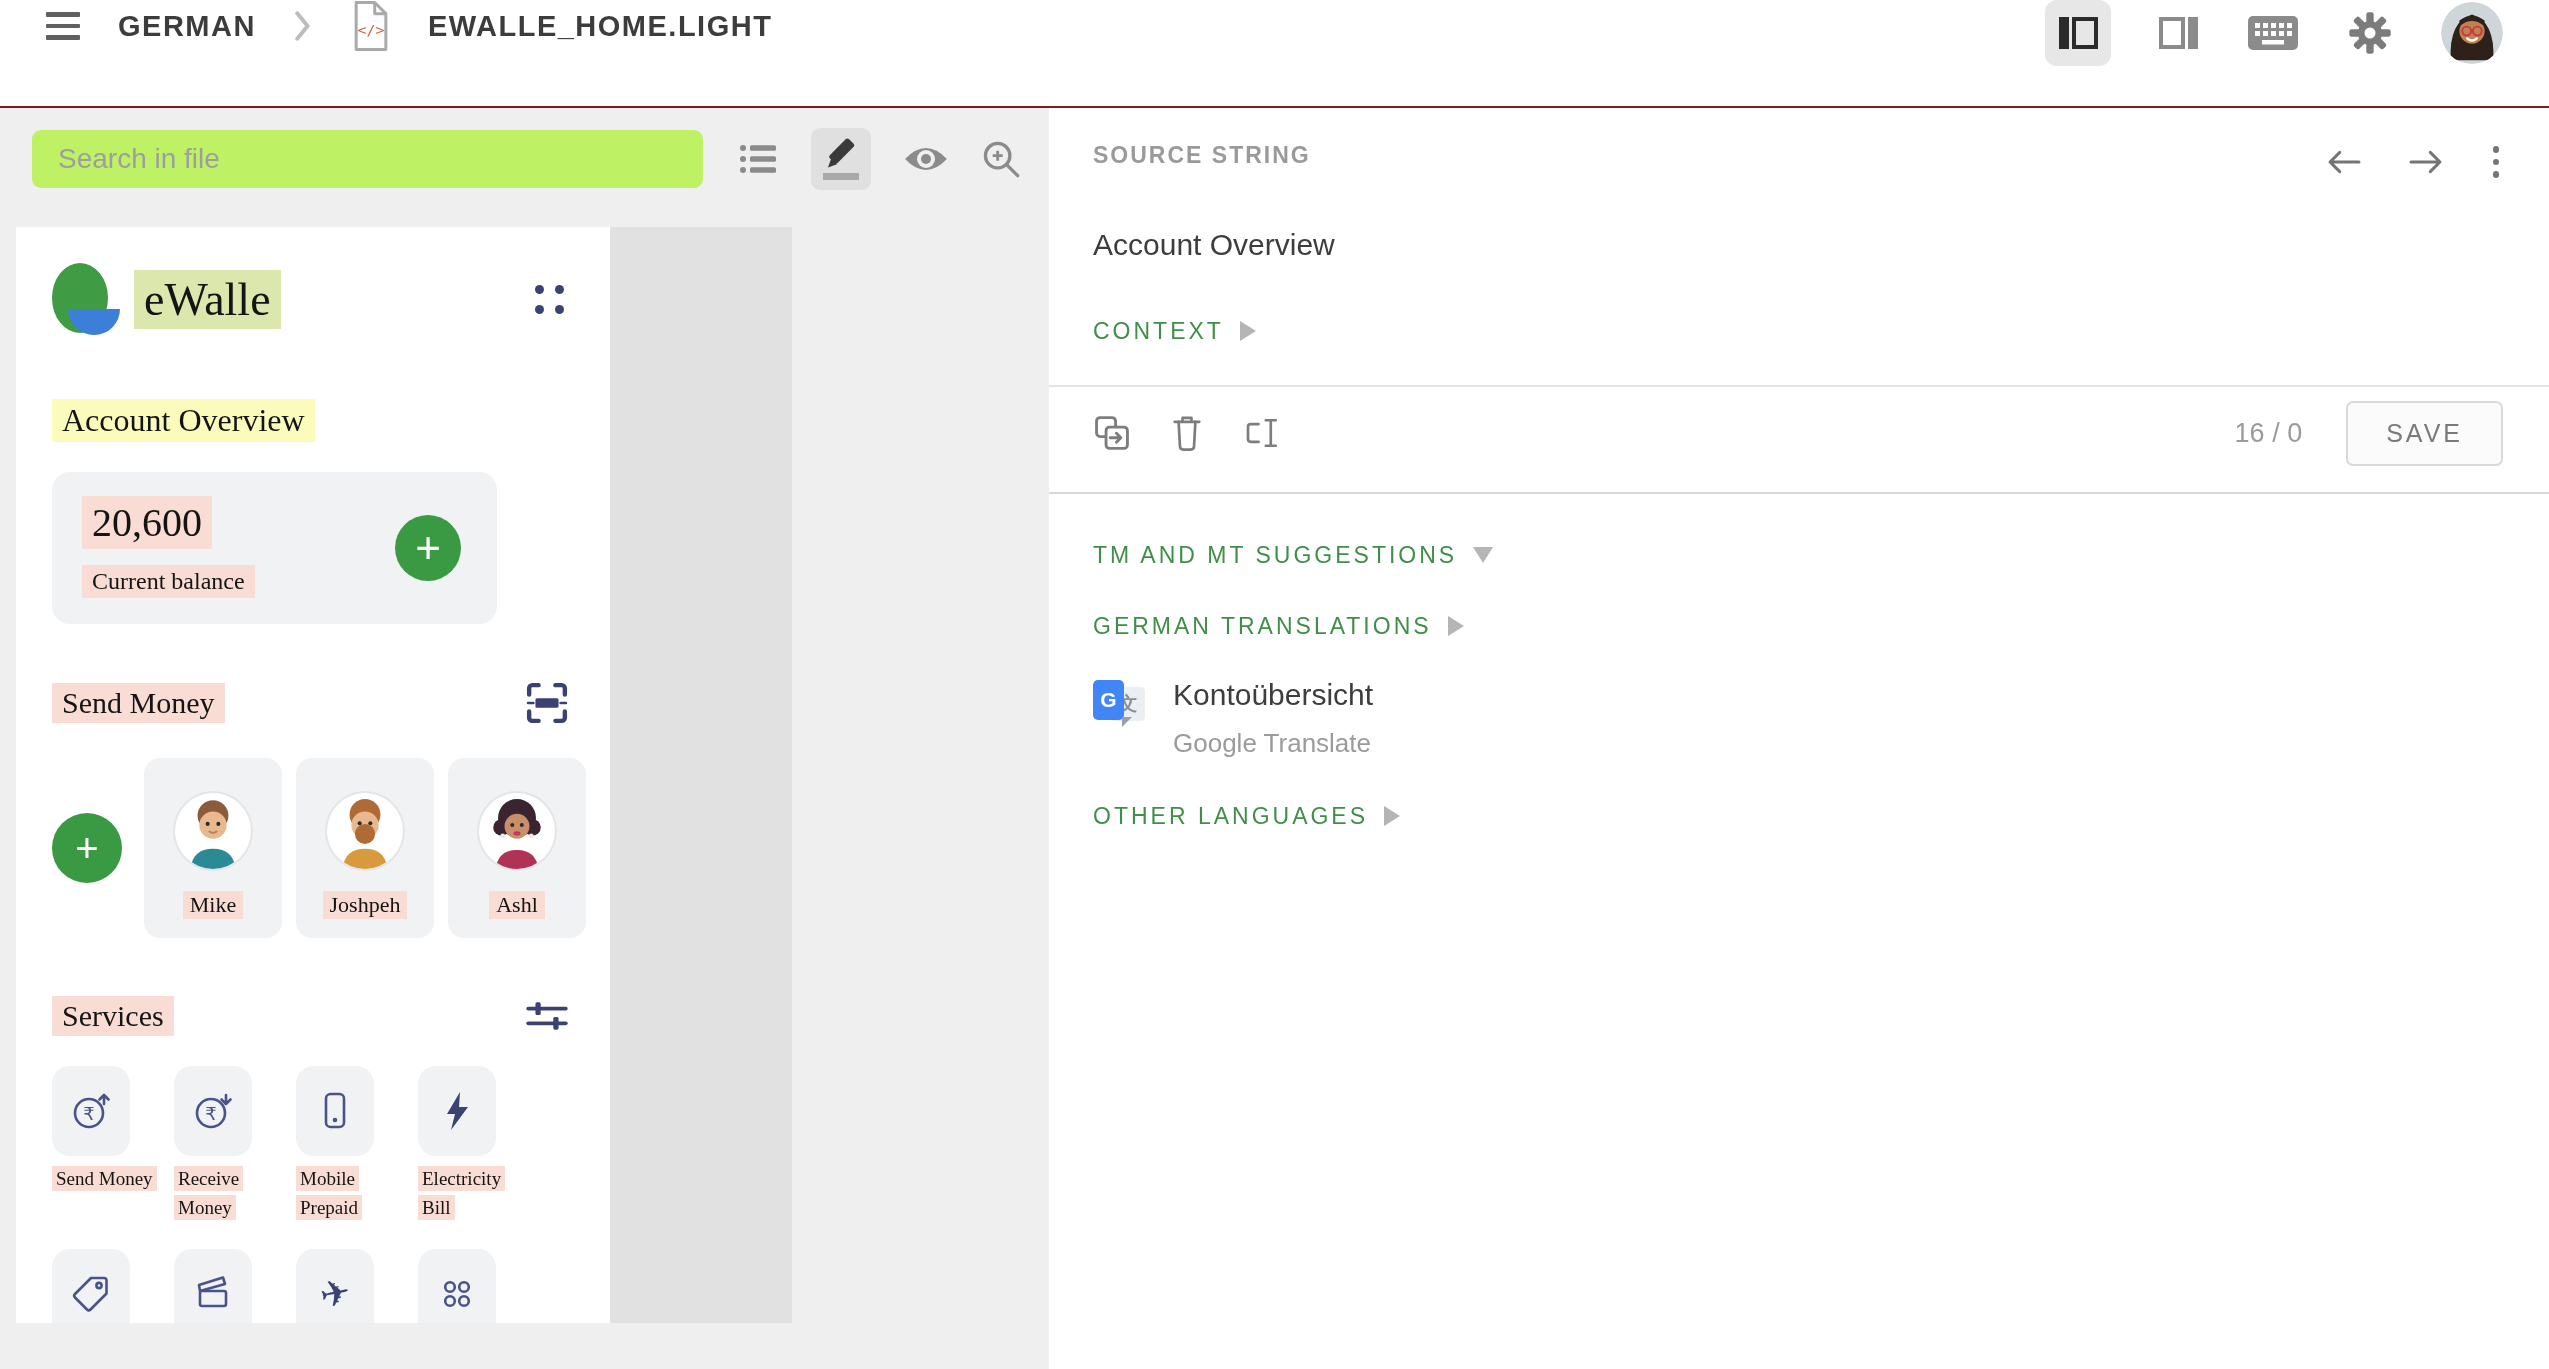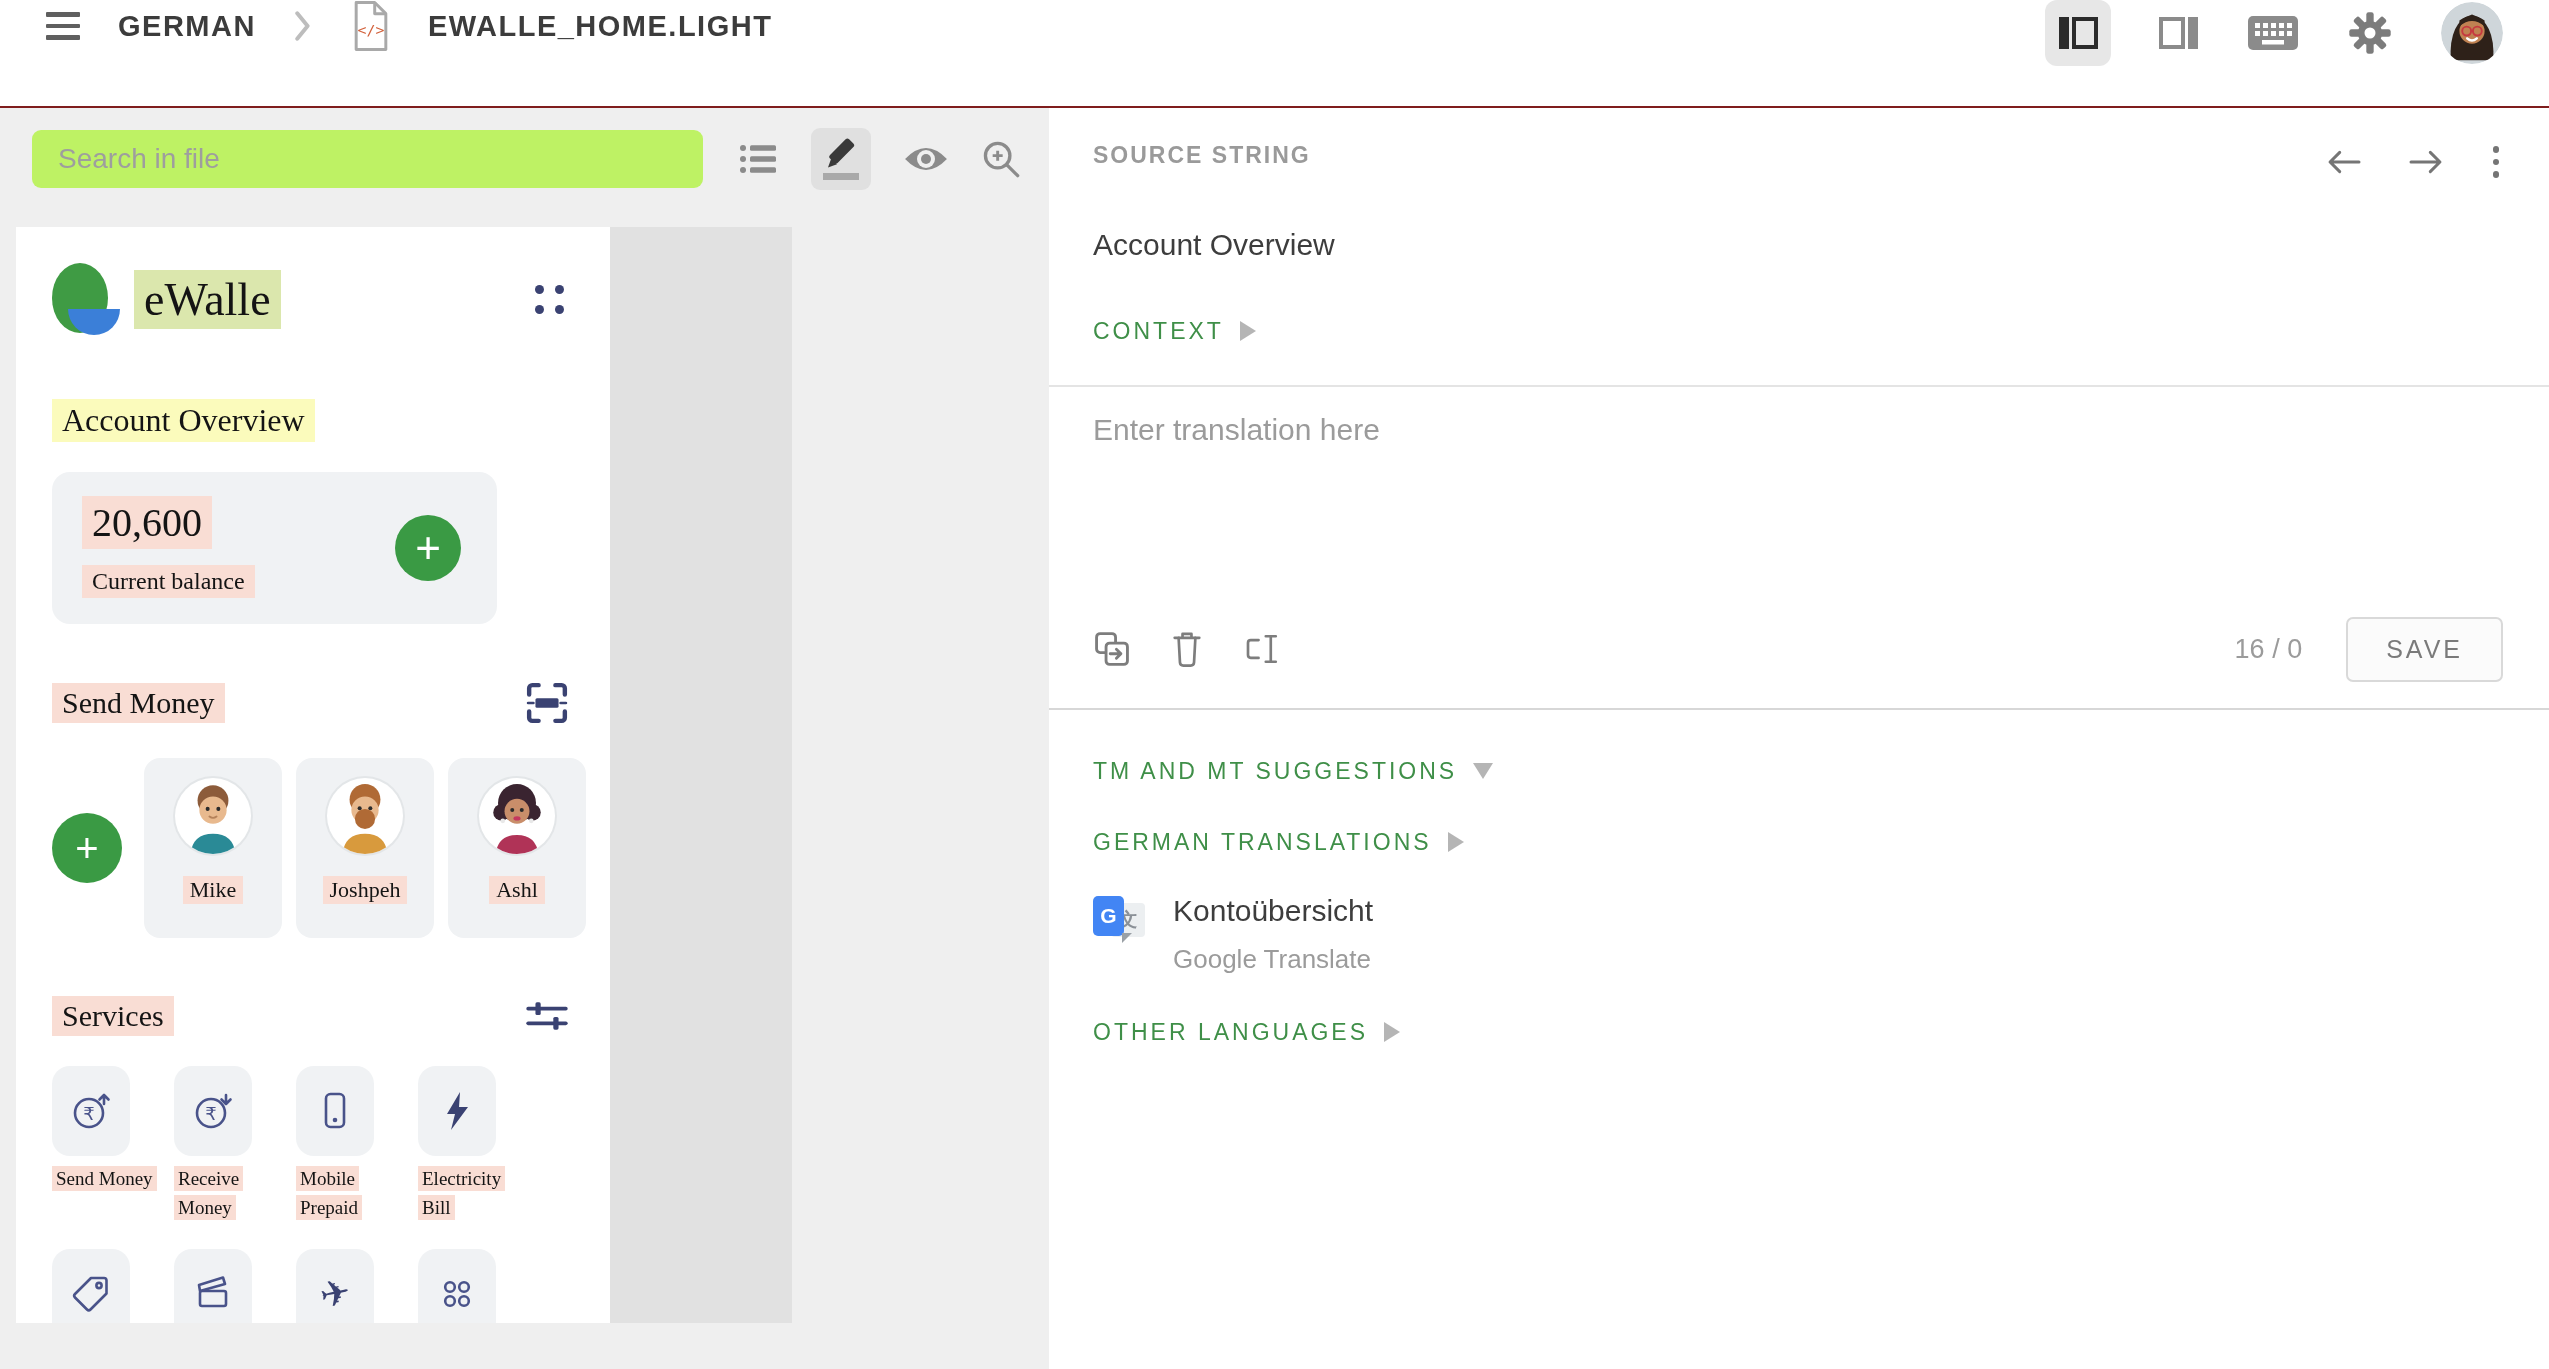--- a/index.html
+++ b/index.html
@@ -73,21 +73,21 @@
               width:66px; height:66px; font-size:44px; }
   .plus-small { width:70px; height:70px; font-size:40px; flex-shrink:0; margin-right:8px; }
 
   .row-header { margin-top:58px; display:flex; align-items:center; justify-content:space-between; }
   .sec-label-md { display:inline-block; font-size:30px; }
   .hdr-icon { cursor:pointer; display:flex; margin-right:6px; }
 
   .contacts { margin-top:34px; display:flex; align-items:center; gap:14px; }
   .contact-card { width:138px; height:180px; background:#f0f2f4; border-radius:16px;
                   flex-shrink:0; display:flex; flex-direction:column; align-items:center;
-                  padding-top:20px; cursor:pointer; }
+                  padding-top:35px; cursor:pointer; }
   .avatar-circ { width:76px; height:76px; border-radius:50%; background:#fff;
                  overflow:hidden; box-shadow:0 0 0 2px #e3e6e8; }
   .contact-name { margin-top:22px; font-size:22px; padding:1px 7px; }
 
   .services-grid { margin-top:30px; display:grid; grid-template-columns:repeat(4,78px);
                    column-gap:44px; row-gap:26px; }
   .svc { display:flex; flex-direction:column; cursor:pointer; }
   .svc-tile { width:78px; height:90px; background:#f0f2f4; border-radius:18px;
               display:flex; align-items:center; justify-content:center; }
   .svc-label { margin-top:8px; width:108px; font-size:19px; line-height:1.55;
@@ -474,21 +474,20 @@
 
       <div class="src-text">Account Overview</div>
 
       <div class="ctx-row fold-row">
         <span class="green-caps">CONTEXT</span>
         <span class="tri-right"></span>
       </div>
 
       <div class="divider"></div>
 
-      <textarea class="trans-area" placeholder="Enter translation here" style=""></textarea>
 
       <div class="ed-toolbar">
         <div class="tool-icons">
           <span class="tool-btn">
             <svg width="38" height="38" viewBox="0 0 32 32" fill="none" stroke="#7d7d7d" stroke-width="2.4" stroke-linejoin="round">
               <rect x="3" y="3" width="16" height="16" rx="3"></rect>
               <rect x="11" y="11" width="18" height="18" rx="3" fill="#fff"></rect>
               <path d="M14.5 20 h9 m0 0 l-3.8-3.8 M23.5 20 l-3.8 3.8" stroke-linecap="round"></path>
               </svg>
           </span>

